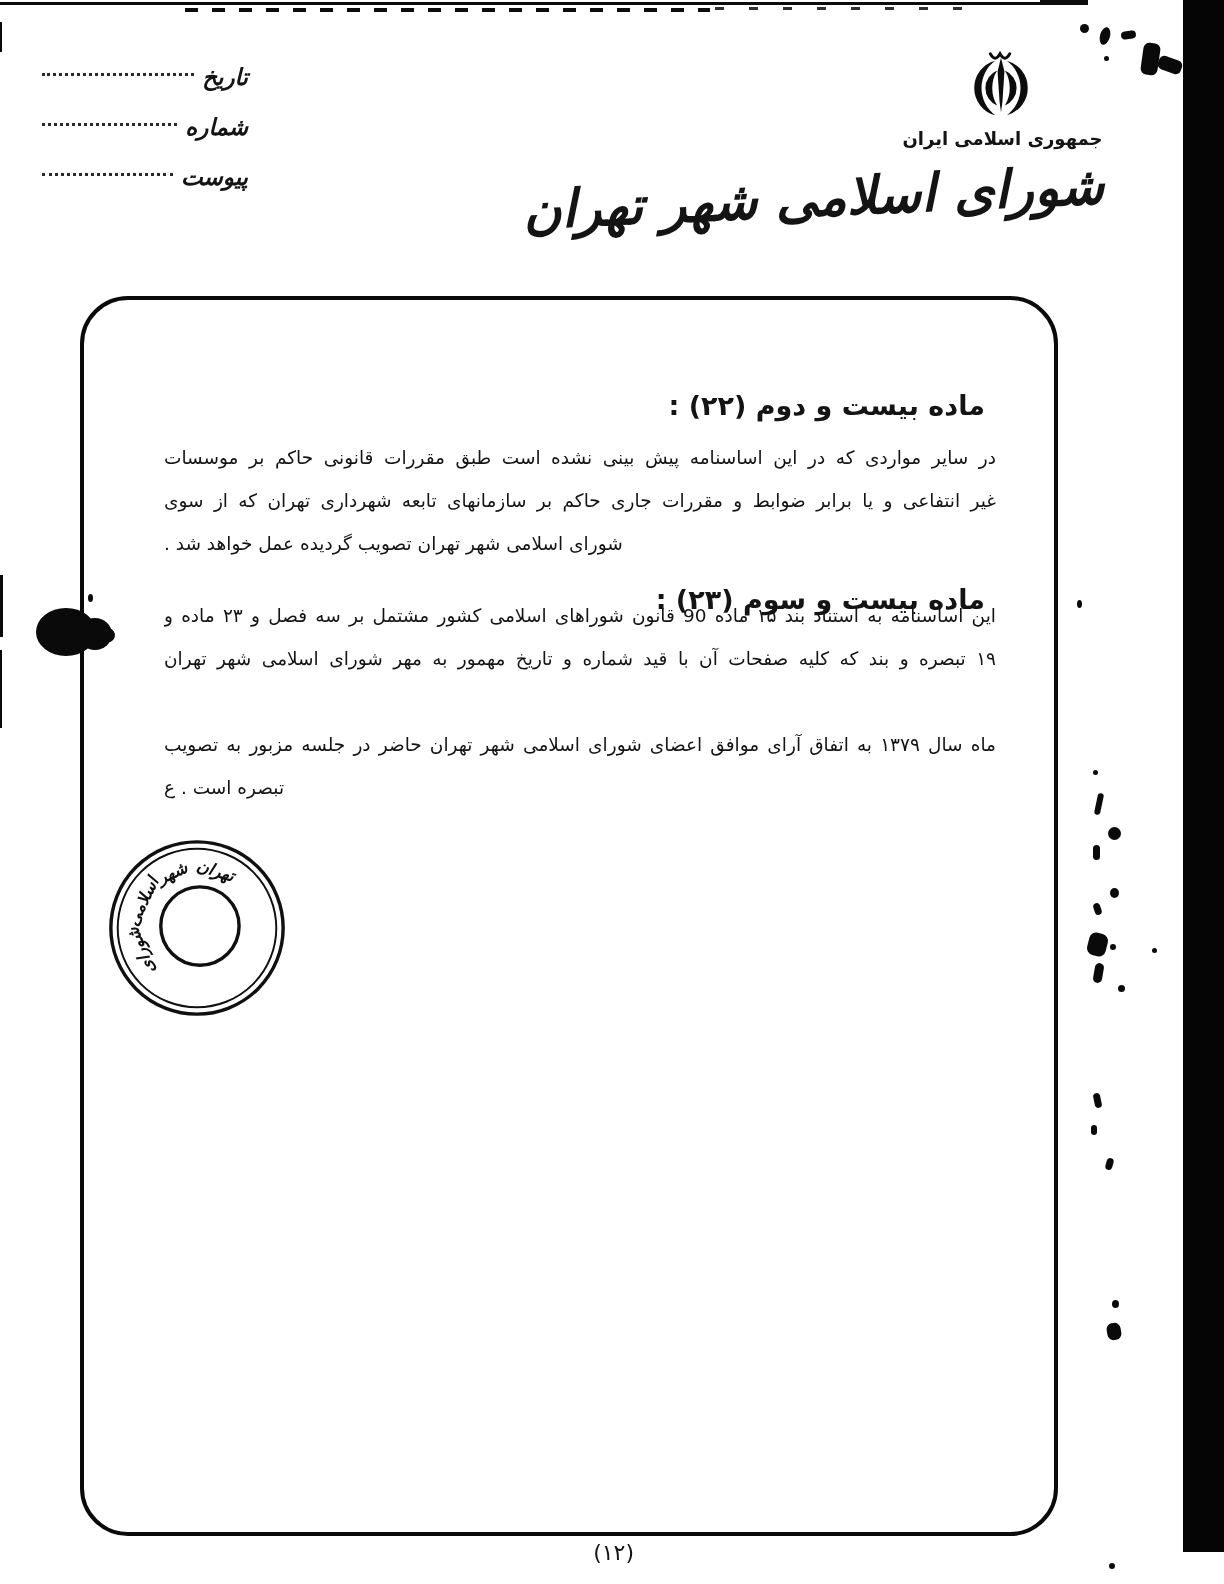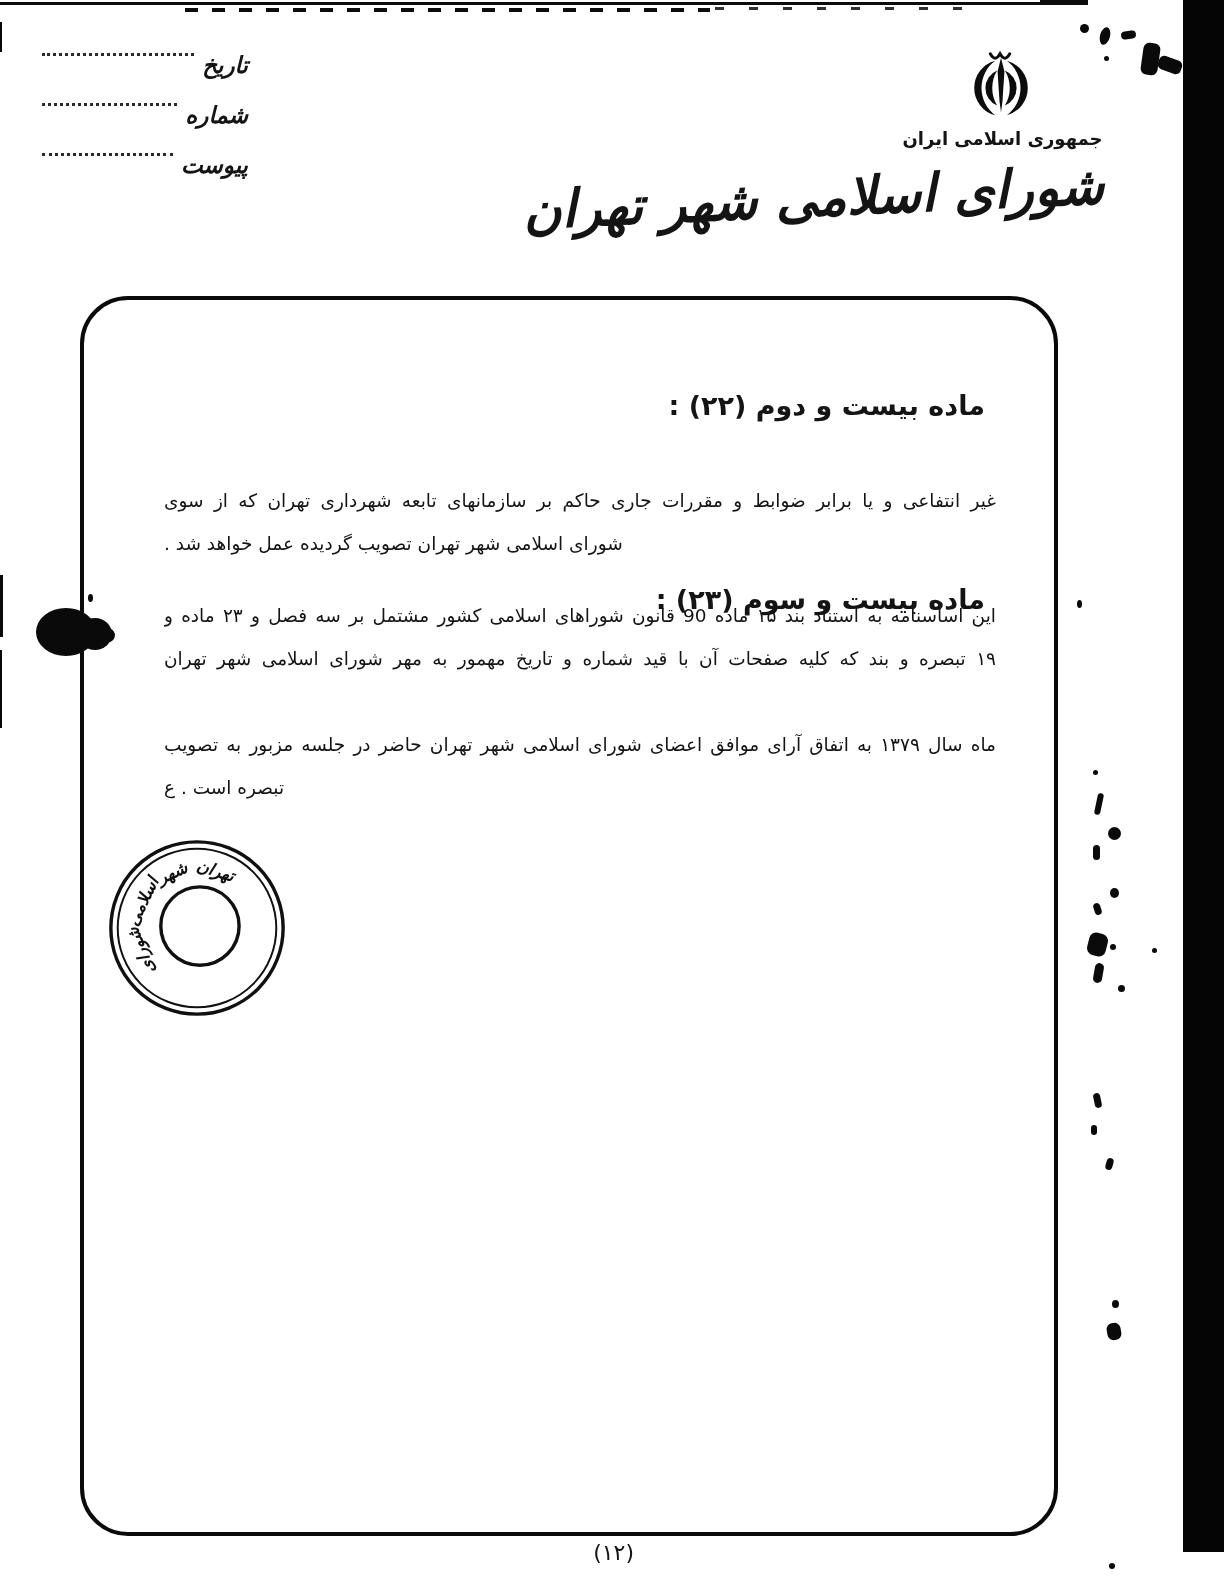--- a/index.html
+++ b/index.html
@@ -33,21 +33,21 @@
     text-align:center;font-size:18px;font-weight:bold;
     direction:rtl;letter-spacing:0;
   }
   .council-cal{
     position:absolute;right:120px;top:168px;
     font-size:52px;font-weight:bold;font-style:italic;
     direction:rtl;white-space:nowrap;
     transform:rotate(-2.5deg);
   }
   .lh-fields{position:absolute;left:38px;top:52px;width:210px;}
-  .lh-row{display:flex;direction:rtl;align-items:flex-start;height:50px;}
+  .lh-row{display:flex;direction:rtl;align-items:center;height:50px;}
   .lh-label{font-size:23px;font-style:italic;font-weight:bold;white-space:nowrap;}
   .lh-dots{flex:1;border-bottom:3px dotted #2a2a2a;margin:0 8px 7px 4px;height:1px;}
   
   .frame{
     position:absolute;left:80px;top:296px;width:978px;height:1240px;
     border:4px solid #0a0a0a;border-radius:48px;box-sizing:border-box;
   }
   .art-heading{
     position:absolute;right:239px;
     font-size:27px;font-weight:bold;direction:rtl;white-space:nowrap;
@@ -139,20 +139,21 @@
     </div>
     <div class="lh-row">
       <span class="lh-label">پیوست</span>
       <span class="lh-dots"></span>
     </div>
   </div>
 
   <div class="frame"></div>
 
   <div class="art-heading" style="top:390px;">ماده بیست و دوم (۲۲) :</div>
+  <div class="bodyline just" style="top:438px;">در سایر مواردی که در این اساسنامه پیش بینی نشده است طبق مقررات قانونی حاکم بر موسسات</div>
   <div class="bodyline just" style="top:481px;">غیر انتفاعی و یا برابر ضوابط و مقررات جاری حاکم بر سازمانهای تابعه شهرداری تهران که از سوی</div>
   <div class="bodyline endline" style="top:524px;">شورای اسلامی شهر تهران تصویب گردیده عمل خواهد شد .</div>
 
   <div class="art-heading" style="top:584px;">ماده بیست و سوم (۲۳) :</div>
   <div class="bodyline just" style="top:596px;">این اساسنامه به استناد بند ۱۵ ماده 90 قانون شوراهای اسلامی کشور مشتمل بر سه فصل و ۲۳ ماده و</div>
   <div class="bodyline just" style="top:639px;font-family:Liberation Serif, serif;">۱۹ تبصره و بند که کلیه صفحات آن با قید شماره و تاریخ مهمور به مهر شورای اسلامی شهر تهران</div>
   <div class="bodyline just" style="top:725px;">ماه سال ۱۳۷۹ به اتفاق آرای موافق اعضای شورای اسلامی شهر تهران حاضر در جلسه مزبور به تصویب</div>
   <div class="bodyline endline" style="top:768px;">تبصره است . ع</div>
 
   <div class="stamp">

